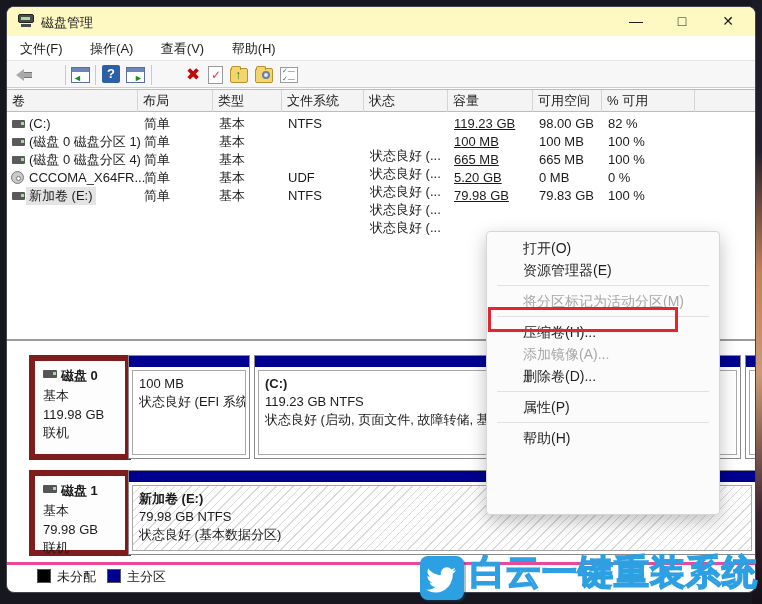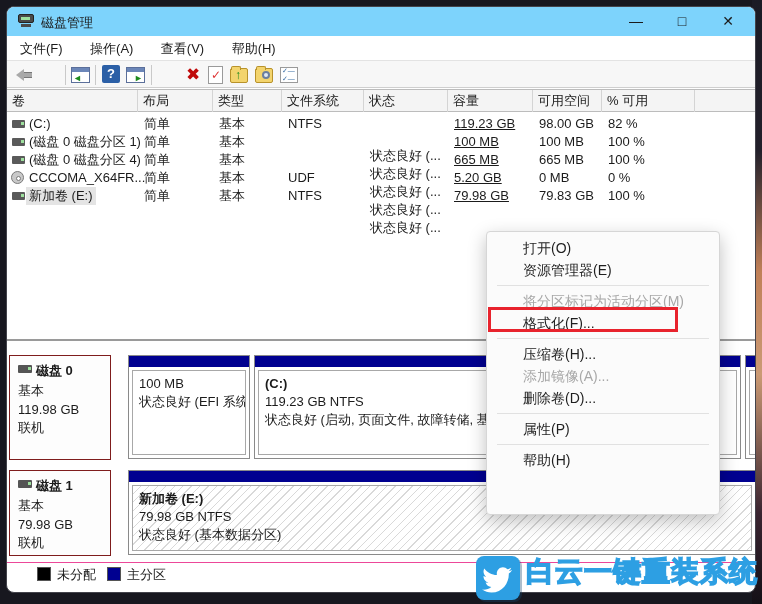--- a/index.html
+++ b/index.html
@@ -12,21 +12,21 @@
   #bg-right {
     position:absolute; right:0; top:0; width:10px; height:604px;
     background:linear-gradient(180deg,#1b1b25 0%,#23202b 25%,#c08058 45%,#cb9a74 62%,#3a2430 85%,#141017 100%);
   }
   
   #win {
     position:absolute; left:6px; top:6px; width:750px; height:587px;
     background:#ffffff; border:1px solid #43434b; border-radius:8px;
     overflow:hidden;
   }
-  .titlebar { position:absolute; left:0; top:0; width:100%; height:29px; background:#7dd3fc; }
+  .titlebar { position:absolute; left:0; top:0; width:100%; height:29px; background:#fef9c3; }
   .title-icon { position:absolute; left:11px; top:7px; width:16px; height:14px; }
   .title-icon .scr { position:absolute; left:0; top:0; width:16px; height:9px; background:#4a4a4a; border-radius:2px; border:1px solid #222; }
   .title-icon .scr::after{ content:""; position:absolute; left:2px; top:2px; width:9px; height:3px; background:#9de09d; }
   .title-icon .base{ position:absolute; left:3px; top:10px; width:10px; height:3px; background:#4a4a4a; }
   .title-text { position:absolute; left:34px; top:7px; font-size:13px; color:#1b1b1b; }
   .win-btn { position:absolute; top:0; width:46px; height:29px; text-align:center; line-height:29px; font-size:14px; color:#1b1b1b; }
   #btn-min { right:96px; } #btn-max { right:50px; } #btn-close { right:4px; }
   
   .menubar { position:absolute; left:0; top:29px; width:100%; height:24px; background:#fff; }
   .menu-item { display:inline-block; padding:4px 10px; font-size:13px; color:#1b1b1b; margin-left:3px; }
@@ -67,47 +67,47 @@
   .vrow span { position:absolute; top:0; line-height:18px; white-space:nowrap; }
   .vc-name { left:22px; } .vc-layout{ left:137px; } .vc-type{ left:212px; } .vc-fs{ left:281px; }
   .vc-status{ left:363px;margin-top:32px; } .vc-cap{ left:447px;text-decoration:underline; } .vc-free{ left:532px; } .vc-pct{ left:601px; }
   .vc-name.sel { background:#e4e4e4; padding:0 3px; left:19px; }
   .vol-ico { position:absolute; left:5px; top:5px; width:13px; height:8px; background:#5a5a5a; border-radius:1px; }
   .vol-ico::after { content:""; position:absolute; right:1px; top:2px; width:3px; height:3px; background:#9de09d; }
   .cd-ico { position:absolute; left:4px; top:2px; width:13px; height:13px; border-radius:50%; background:#c9c9c9; border:1px solid #7a7a7a; }
   .cd-ico::after { content:""; position:absolute; left:4px; top:4px; width:3px; height:3px; border-radius:50%; background:#fff; border:1px solid #7a7a7a; }
   
   .graph-pane { position:absolute; left:0; top:336px; width:750px; height:219px; background:#fff; }
-  .disk-label { position:absolute; background:#fdfdfd; border:1px solid #7f1d1d; width:102px; }
+  .disk-label { position:absolute; background:#fdfdfd; border:6px solid #7f1d1d; width:102px;margin-left:20px; }
   .disk-label .dlrow { font-size:13px; color:#1b1b1b; padding:1px 0 1px 8px; }
   .disk-label .dname { font-weight:bold; padding-top:6px; padding-left:26px; position:relative; }
   .disk-ico { position:absolute; left:8px; top:9px; width:14px; height:8px; background:#555; border-radius:1px; }
   .disk-ico::after { content:""; position:absolute; right:1px; top:2px; width:3px; height:3px; background:#9de09d; }
   .part { position:absolute; border:1px solid #8a8a8a; background:#fff; }
   .part .band { position:absolute; left:0; top:0; width:100%; height:11px; background:#000090; }
   .part .pbody { position:absolute; left:3px; right:3px; top:14px; bottom:3px; border:1px solid #a8a8a8; background:#fff; overflow:hidden; padding:4px 0 0 6px; }
   .part .pbody.hatch { background:repeating-linear-gradient(135deg,#ffffff 0px,#ffffff 5px,#d9d9d9 5px,#d9d9d9 6px); }
   .pline { font-size:13px; color:#1b1b1b; line-height:18px; white-space:nowrap; }
   .pline.b { font-weight:bold; }
-  .legend { position:absolute; left:0; top:555px; width:750px; height:22px; background:#fff; border-top:1px solid #ec4899; }
+  .legend { position:absolute; left:0; top:555px; width:750px; height:22px; background:#fff; border-top:3px solid #ec4899; }
   .leg-item { position:absolute; top:3px; font-size:13px; color:#1b1b1b; }
   .leg-sq { display:inline-block; width:14px; height:14px; vertical-align:-2px; margin-right:6px; border:1px solid #555; }
   
   .ctx { position:absolute; left:486px; top:231px; width:234px; height:284px;
          background:#fbfbfb; border:1px solid #d6d6d6; border-radius:4px;
          box-shadow:0 6px 18px rgba(0,0,0,0.25); padding-top:5px; z-index:50; }
   .ctx-item { height:22px; line-height:22px; padding-left:36px; font-size:14px; color:#1f1f1f; white-space:nowrap; }
   .ctx-item.disabled { color:#a8a8a8; }
   .ctx-sep { height:1px; background:#e1e1e1; margin:4px 10px 4px 10px; }
   .red-box { position:absolute; left:488px; top:307px; width:190px; height:25px; border:3px solid #e8232d; z-index:60; }
   
   .wm { position:absolute; right:4px; bottom:0px; height:48px; z-index:70; display:flex; align-items:flex-start; }
   .wm-badge { width:44px; height:44px; background:#2d9fe3; border-radius:8px; margin-right:6px; position:relative; box-shadow:2px 2px 0 rgba(20,70,110,0.35); }
   .wm-text { display:flex; flex-direction:column; }
-  .wm-title { font-size:28px; line-height:32px; font-weight:bold; color:#eaf6ff;
+  .wm-title { font-size:35px; line-height:32px; font-weight:bold; color:#eaf6ff;
               -webkit-text-stroke:1.5px #2d9fe3; letter-spacing:1px; white-space:nowrap; }
   .wm-url { font-size:11px; color:#2d9fe3; letter-spacing:3.5px; padding-left:4px; white-space:nowrap; }
 </style>
 </head>
 <body>
 
 <div id="stage">
   <div id="bg-right"></div>
 
   <div id="win">
@@ -295,21 +295,20 @@
         <span class="leg-sq" style="background:#000090"></span><span>主分区</span>
       </div>
     </div>
   </div>
 
   <div class="ctx">
     <div class="ctx-item">打开(O)</div>
     <div class="ctx-item">资源管理器(E)</div>
     <div class="ctx-sep"></div>
     <div class="ctx-item disabled">将分区标记为活动分区(M)</div>
-    <div class="ctx-item">格式化(F)...</div>
     <div class="ctx-sep"></div>
     <div class="ctx-item">压缩卷(H)...</div>
     <div class="ctx-item disabled">添加镜像(A)...</div>
     <div class="ctx-item">删除卷(D)...</div>
     <div class="ctx-sep"></div>
     <div class="ctx-item">属性(P)</div>
     <div class="ctx-sep"></div>
     <div class="ctx-item">帮助(H)</div>
   </div>
   <div class="red-box"></div>

